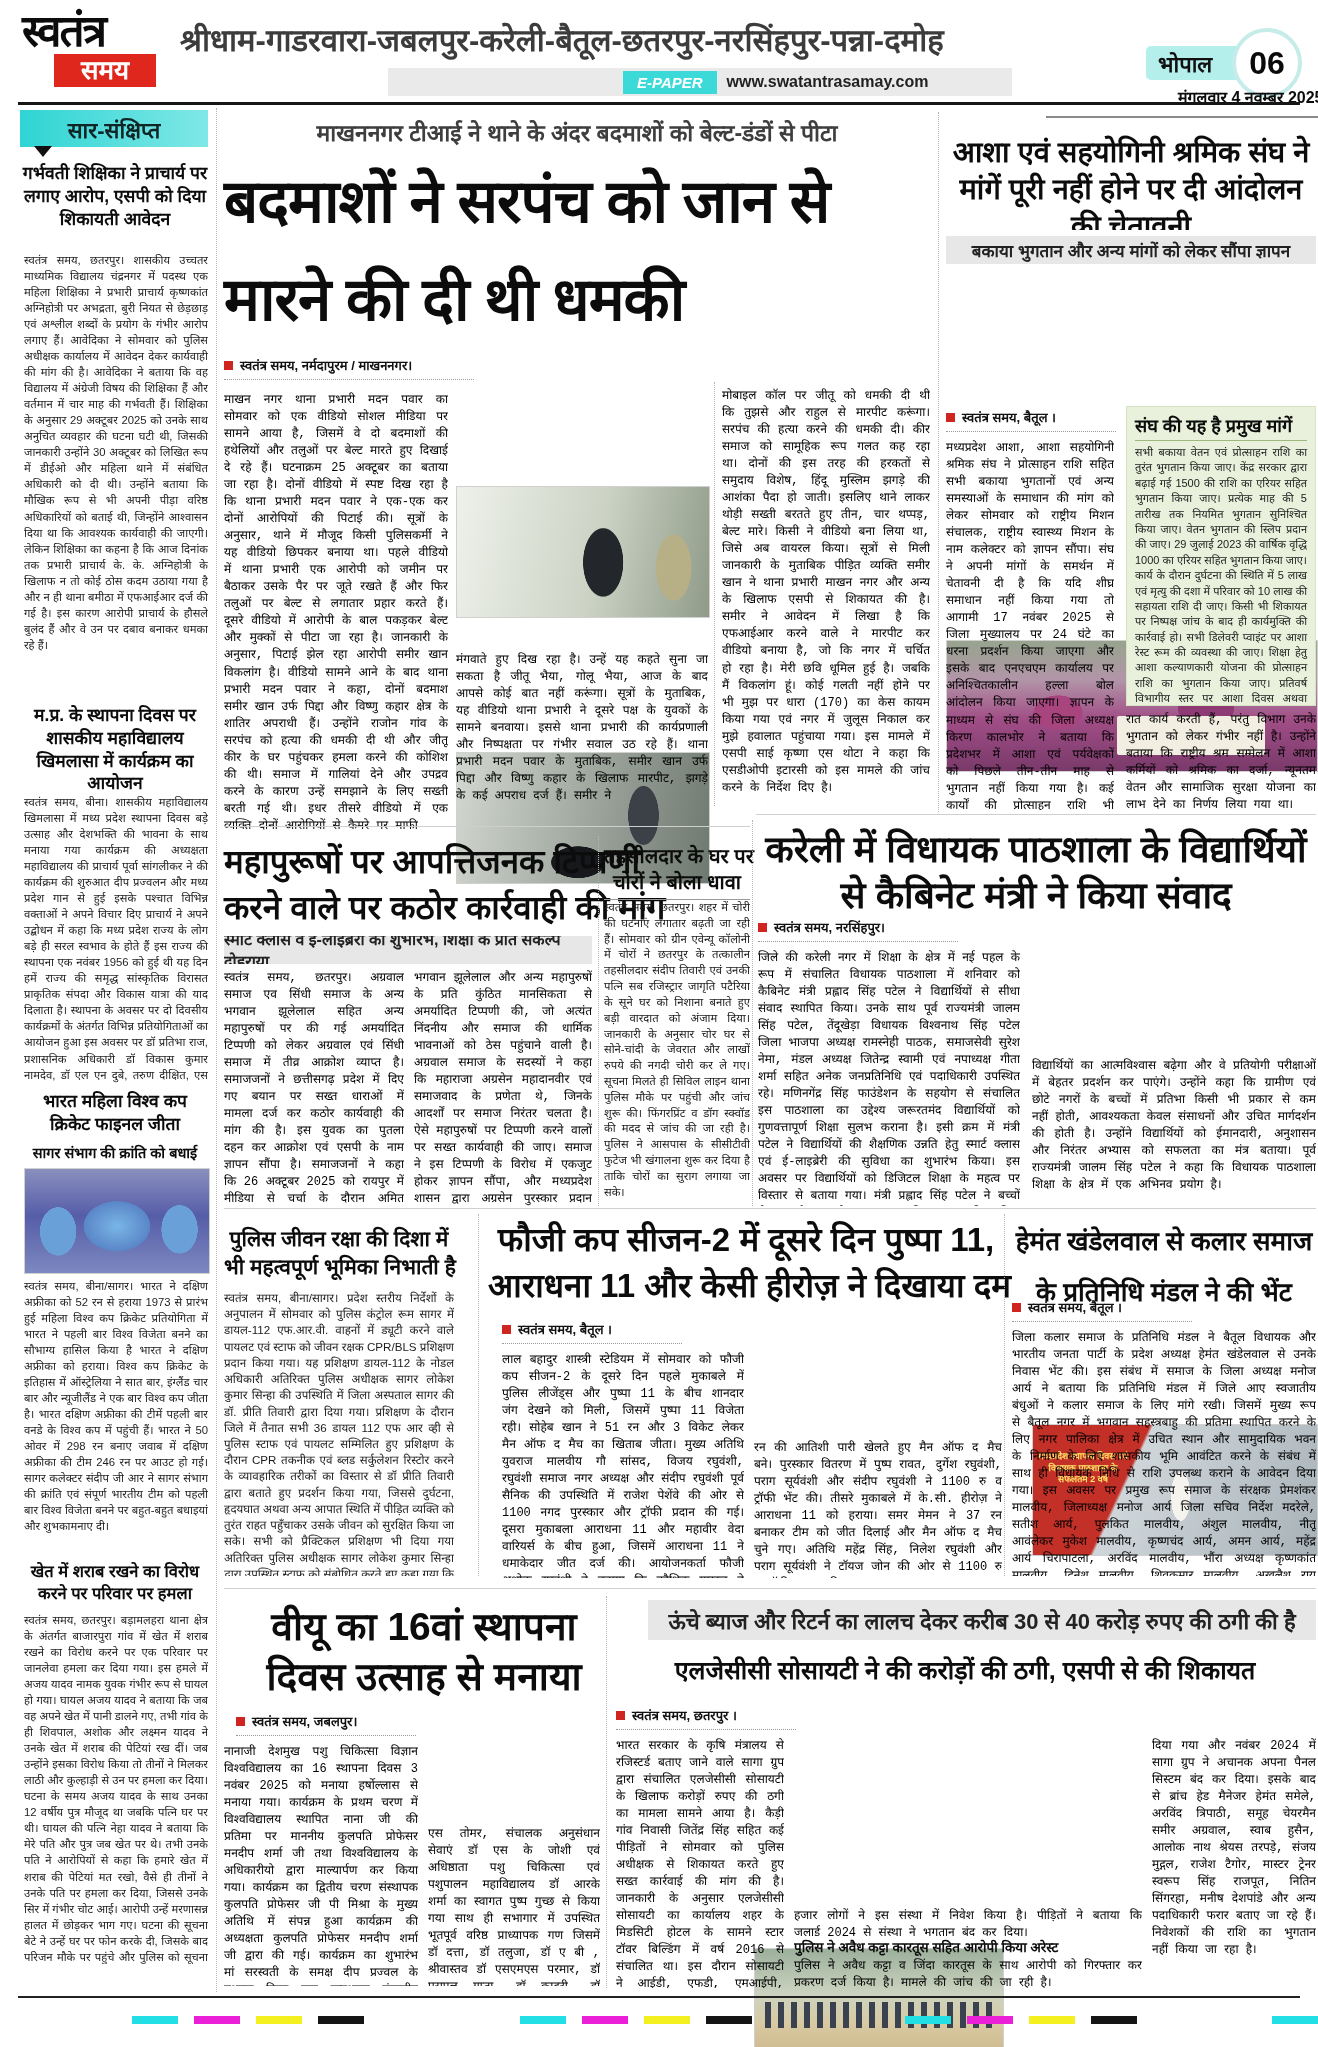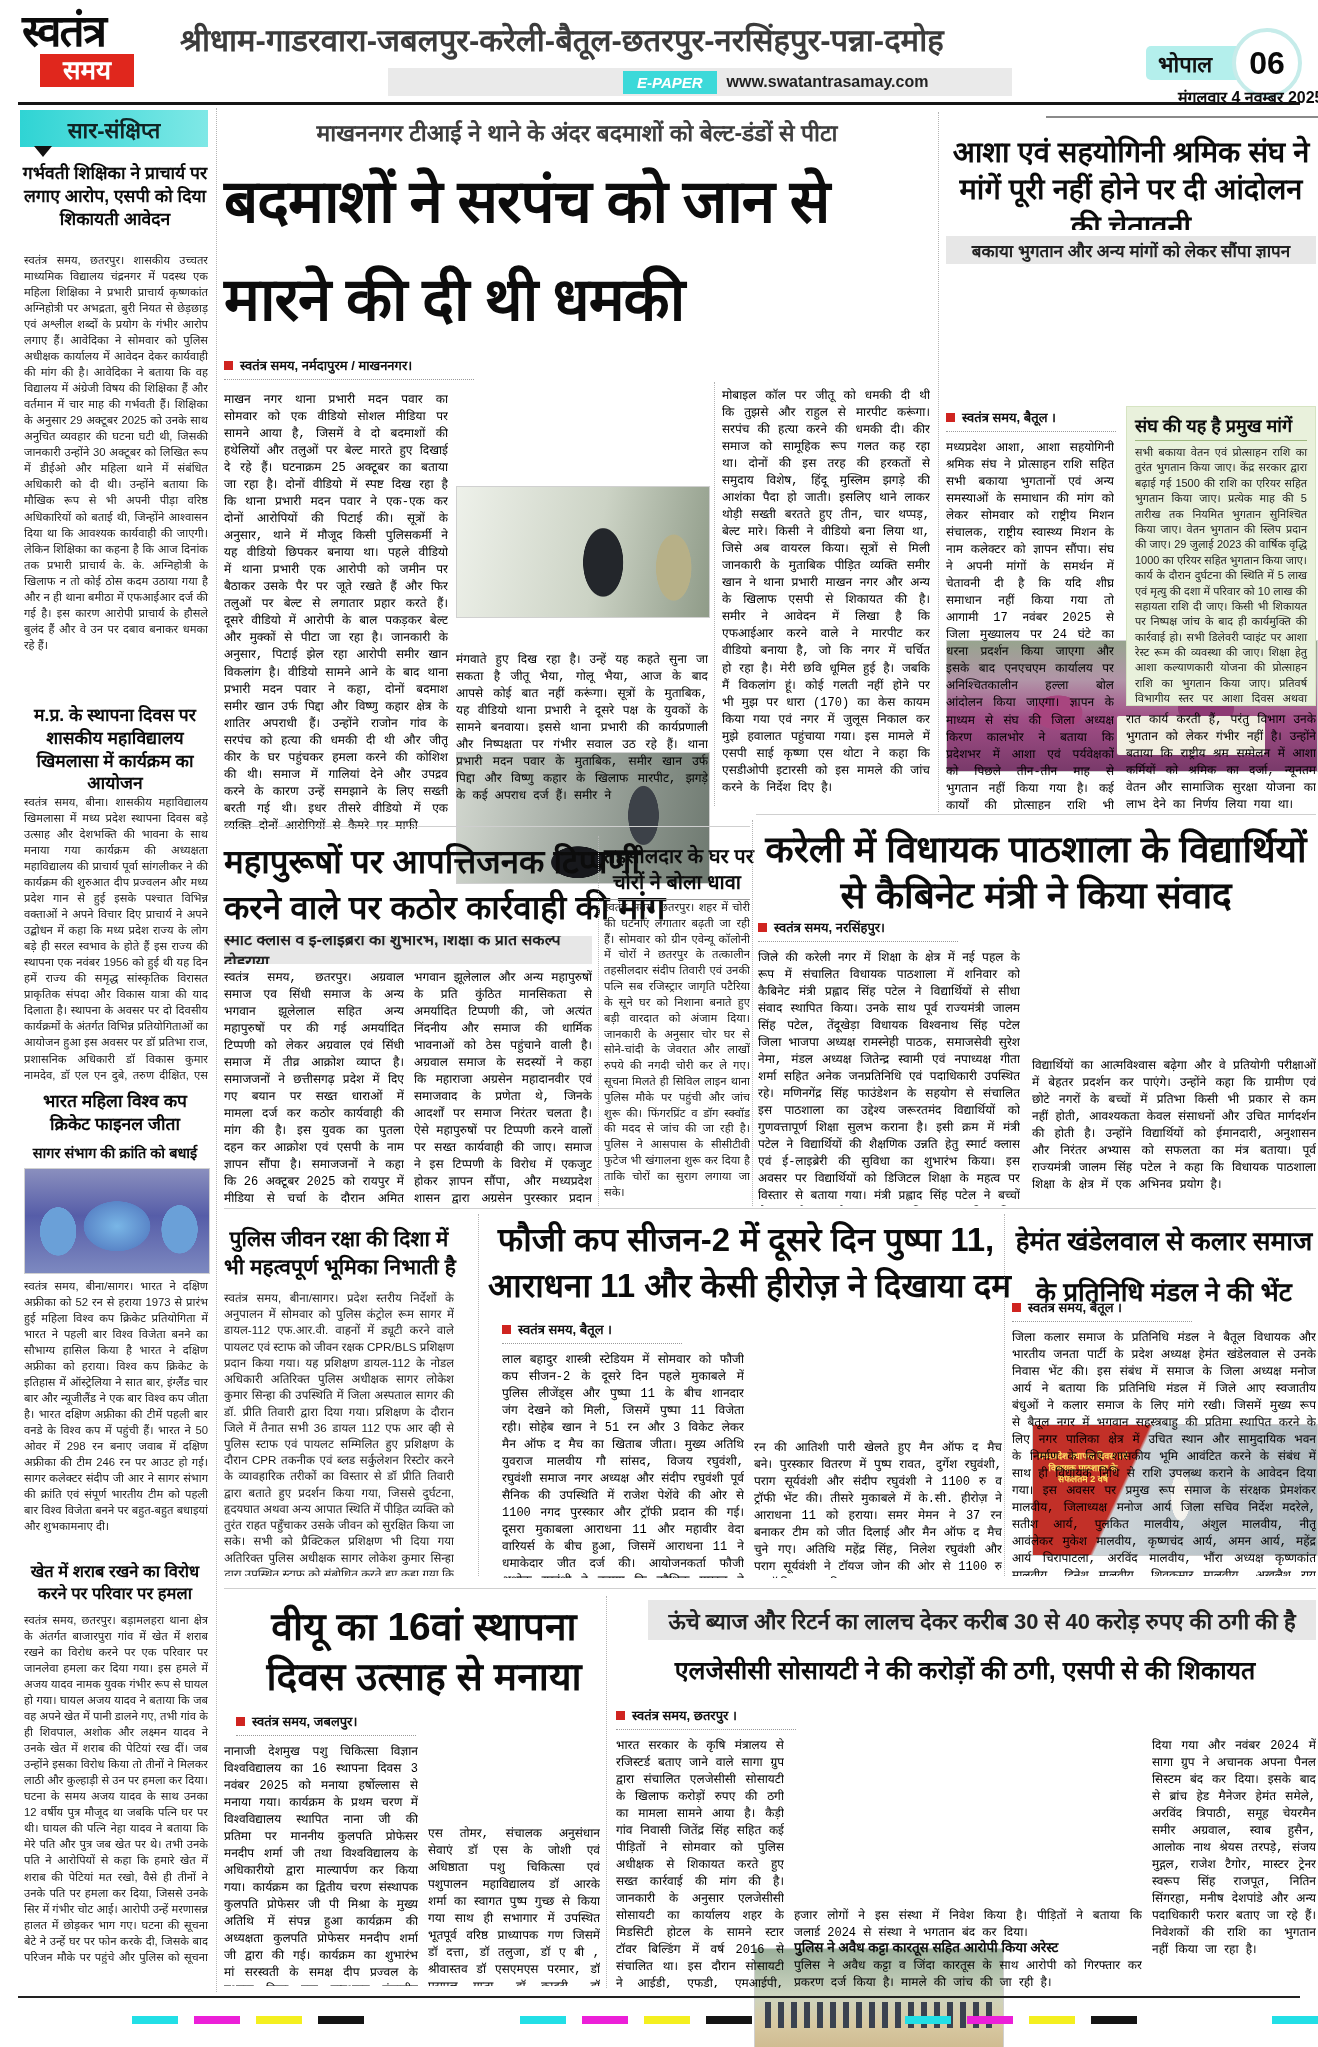--- a/index.html
+++ b/index.html
@@ -24,21 +24,21 @@
   .c1{background:#22dfe6;} .c2{background:#ec1fd8;} .c3{background:#f4ef1f;} .c4{background:#151515;}
   .samay{background:#e0271d;color:#fff;font-weight:800;}
 </style>
 </head>
 <body>
 
 <div id="page">
 
   <div class="abs" style="left:22px;top:8px;width:150px;height:92px;">
     <div class="head" style="font-size:44px;letter-spacing:-2px;line-height:1.05;">स्वतंत्र</div>
-    <div class="samay ctr" style="width:94px;margin-left:18px;font-size:26px;line-height:1.25;">समय</div>
+    <div class="samay ctr" style="width:102px;margin-left:32px;font-size:26px;line-height:1.25;">समय</div>
   </div>
   <div class="abs head nowrap clip" style="left:180px;top:18px;width:958px;height:48px;font-size:31px;color:#3c3c3c;">श्रीधाम-गाडरवारा-जबलपुर-करेली-बैतूल-छतरपुर-नरसिंहपुर-पन्ना-दमोह</div>
   <div class="abs" style="left:1146px;top:46px;width:136px;height:34px;background:#b4efec;border-radius:5px;display:flex;align-items:center;padding-left:12px;font-weight:800;font-size:22px;color:#111;">भोपाल</div>
   <div class="abs" style="left:1232px;top:28px;width:62px;height:62px;background:#fff;border:4px solid #c6ecea;border-radius:50%;display:flex;align-items:center;justify-content:center;font-weight:800;font-size:32px;color:#0a0a0a;">06</div>
   <div class="abs" style="left:388px;top:68px;width:624px;height:28px;background:#eaeaea;display:flex;align-items:center;">
     <span style="background:#3cd9d9;color:#fff;font-weight:800;font-size:15px;padding:3px 14px;margin-left:235px;font-style:italic;">E-PAPER</span>
     <span style="font-weight:700;font-size:16px;color:#222;padding-left:10px;">www.swatantrasamay.com</span>
   </div>
   <div class="abs head nowrap" style="left:1146px;top:86px;width:172px;font-size:16px;margin-left:32px;">मंगलवार 4 नवम्बर 2025</div>
   <div class="abs" style="left:18px;top:102px;width:1282px;height:3px;background:#161616;"></div>

